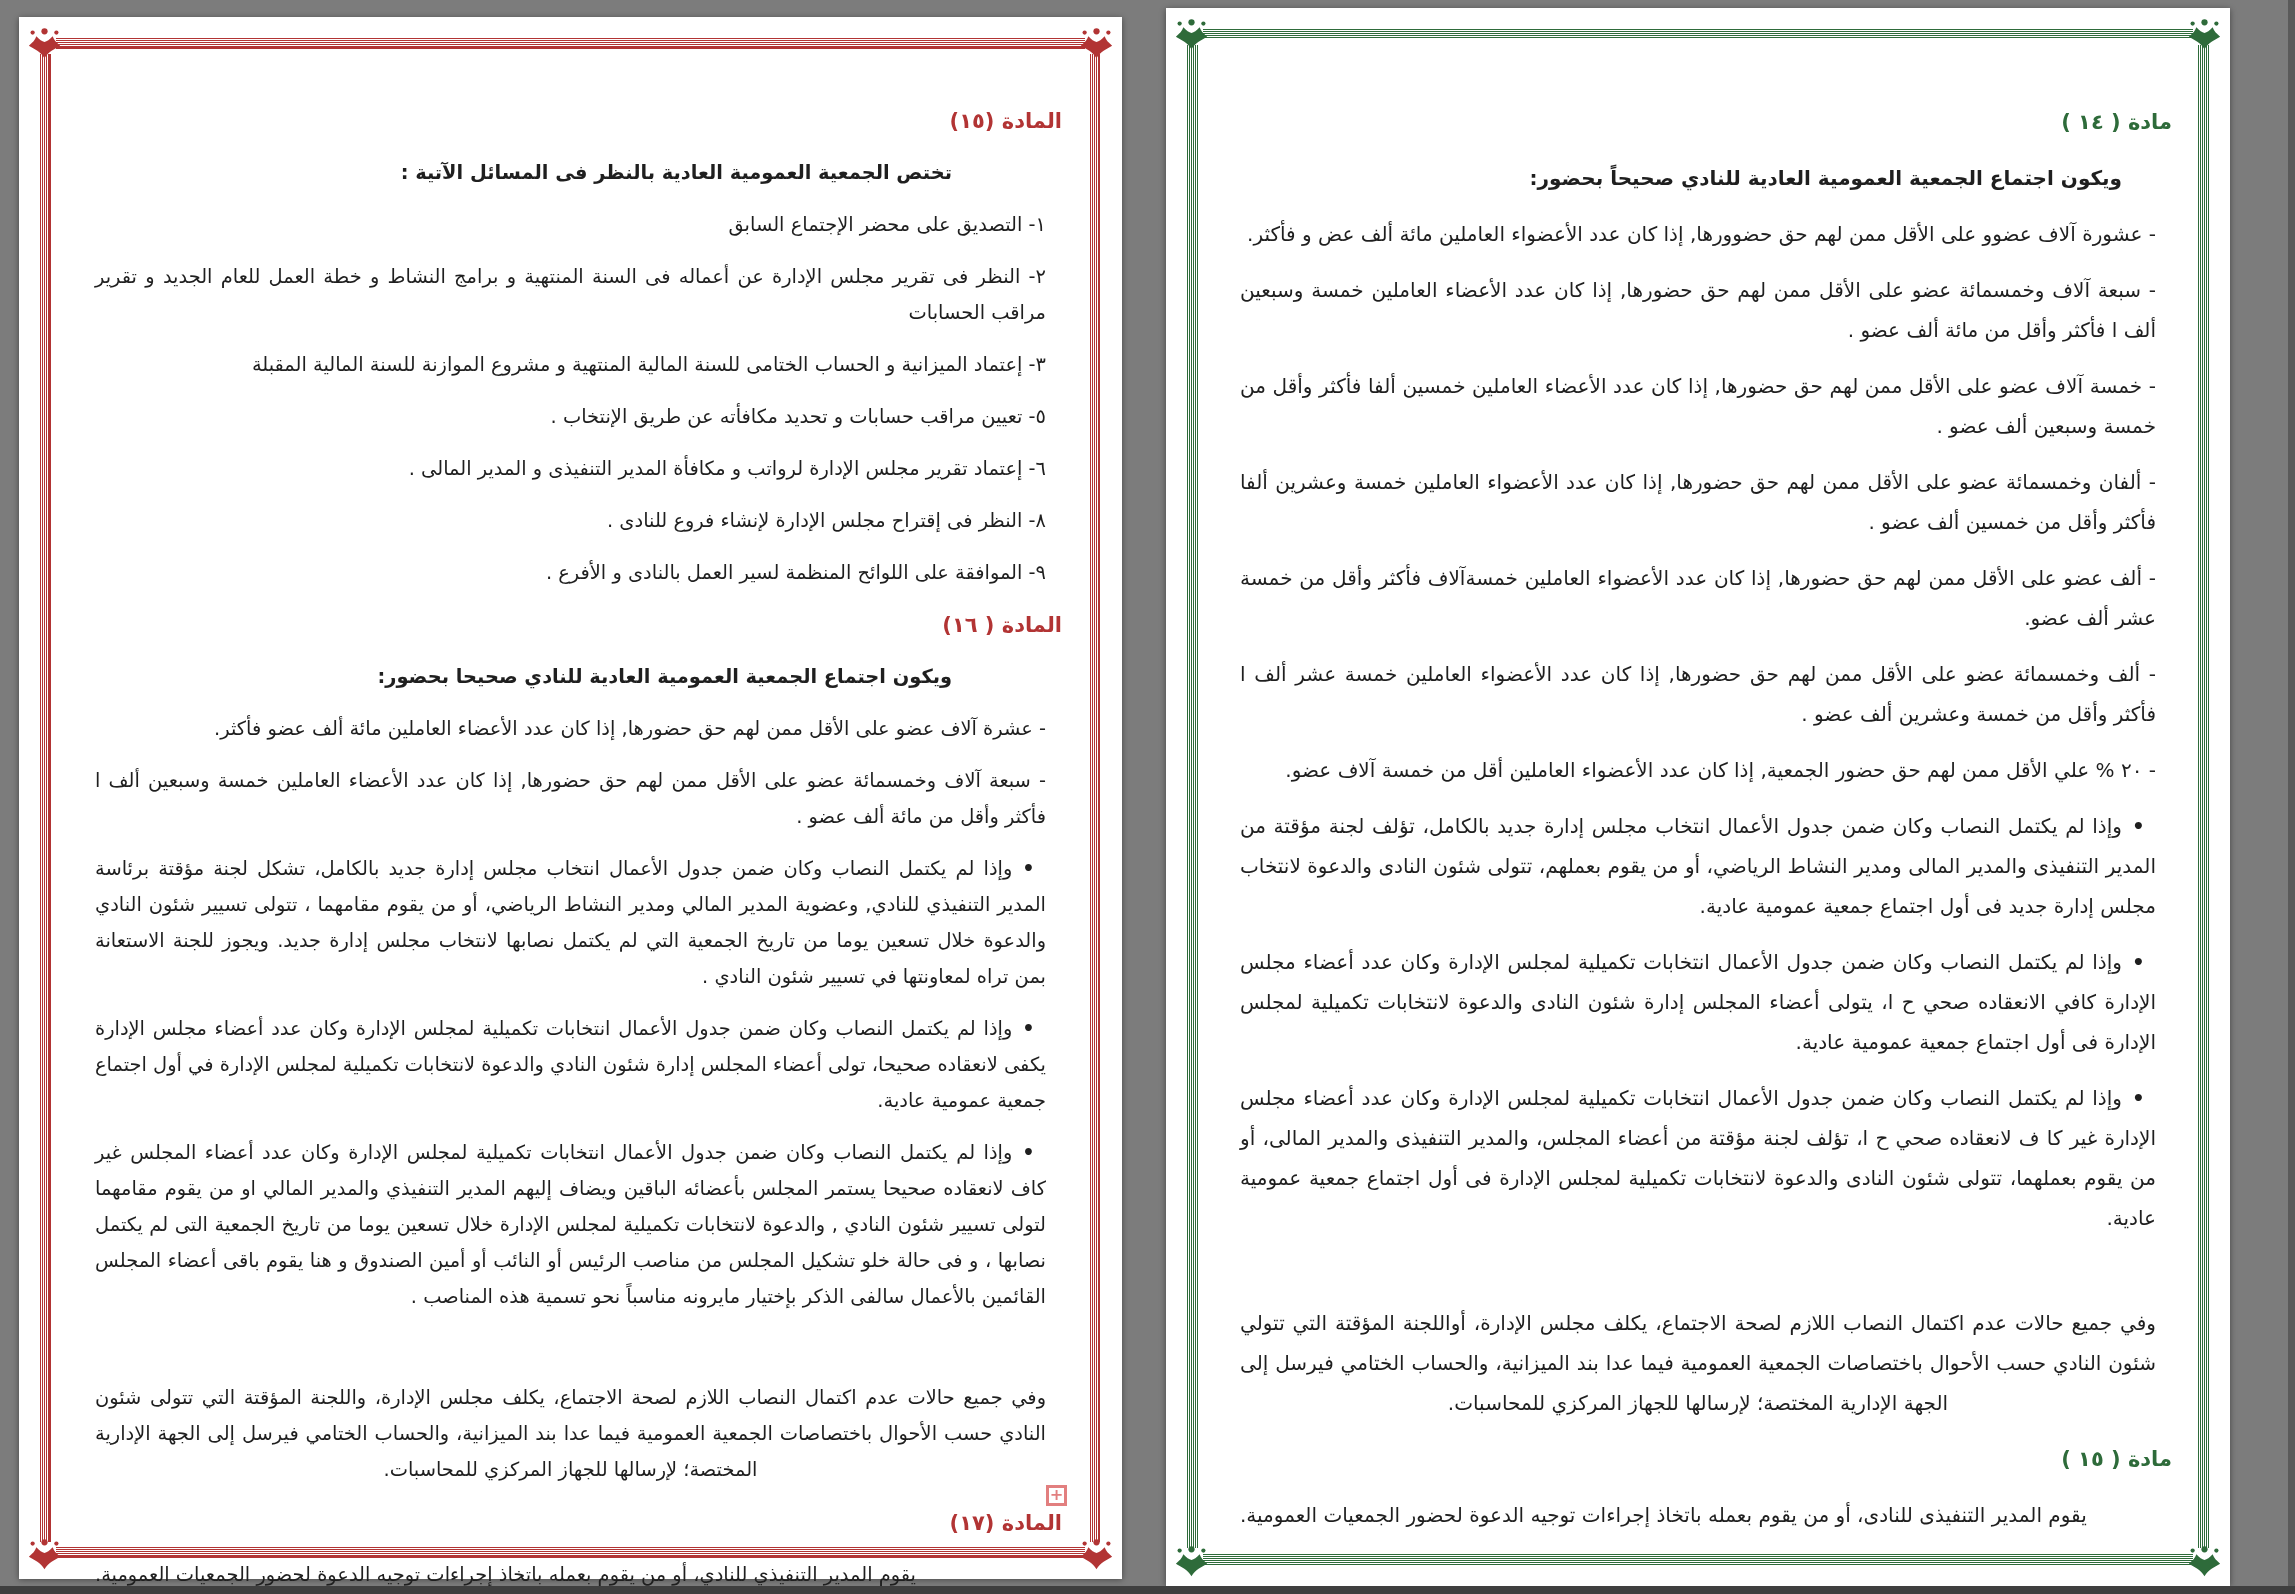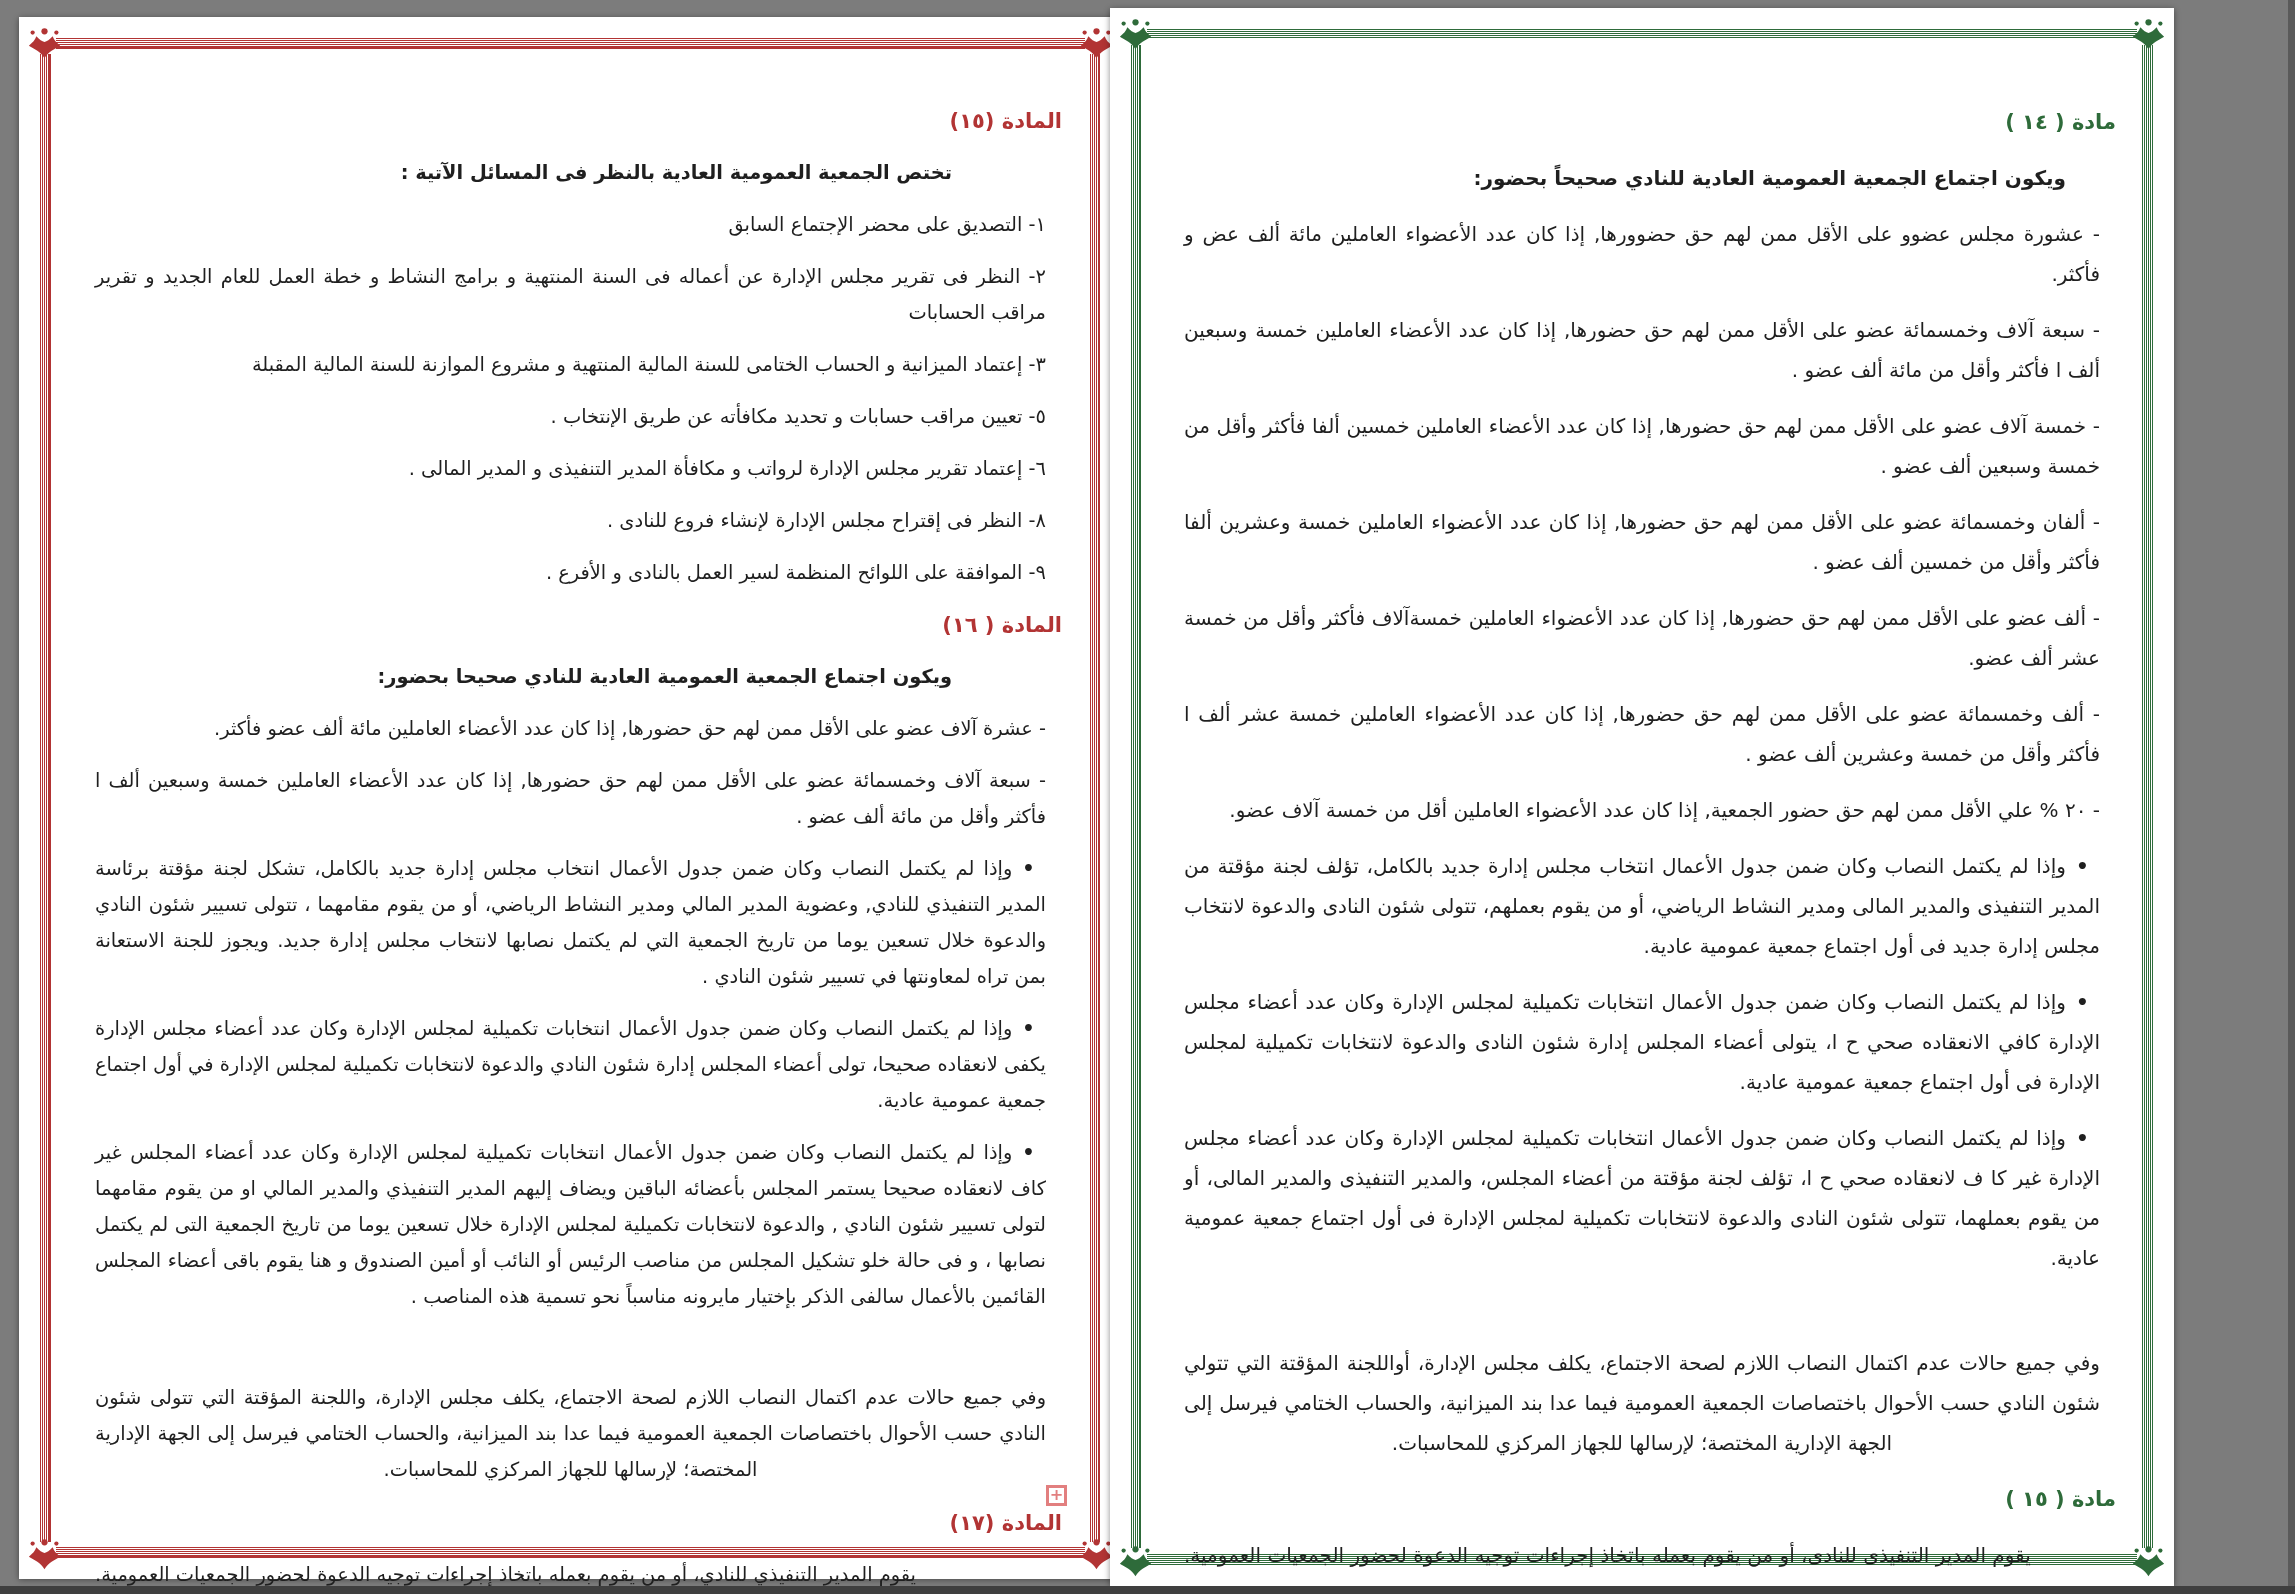--- a/index.html
+++ b/index.html
@@ -10,21 +10,21 @@
     color:#1f1f1f;
   }
   .chrome-right{position:absolute;top:0;right:0;bottom:0;width:7.5px;background:#5a5a5a;}
   .chrome-bottom{position:absolute;left:0;right:0;bottom:0;height:8.8px;background:#3f3f3f;}
 
   .page{
     position:absolute;background:#fff;
     box-shadow:0 1.3px 6.3px rgba(0,0,0,.45);
   }
   .page-left{left:19px;top:17px;width:1103px;height:1562px;--accent:#b23434;}
-  .page-right{left:1110px;top:7.5px;width:1064px;height:1578px;--accent:#2e6b3a;}
+  .page-right{left:1166px;top:7.5px;width:1064px;height:1578px;--accent:#2e6b3a;}
 
   
   .frame{position:absolute;inset:21px;pointer-events:none;}
   .edge{position:absolute;}
   .edge.h{left:16.3px;right:16.3px;height:10.6px;
     background:repeating-linear-gradient(to bottom,var(--accent) 0 1.1px,#ffffff 1.1px 2.1px);}
   .edge.v{top:16.3px;bottom:16.3px;width:10.6px;
     background:repeating-linear-gradient(to right,var(--accent) 0 1.1px,#ffffff 1.1px 2.1px);}
   .edge.top{top:0;} .edge.bottom{bottom:0;}
   .edge.left{left:0;} .edge.right{right:0;}
@@ -139,21 +139,21 @@
           <use href="#fleuron"></use>
         </svg></div>
     <div class="corner br"><svg viewBox="0 0 56 56">
           <use href="#fleuron"></use>
         </svg></div>
   </div>
 
   <div class="content" dir="rtl">
     <h2>مادة ( ١٤ )</h2>
     <p class="intro">ويكون اجتماع الجمعية العمومية العادية للنادي صحيحاً بحضور:</p>
-    <p class="item">- عشورة مجلس عضوو على الأقل ممن لهم حق حضوورها, إذا كان عدد الأعضواء العاملين مائة ألف عض و فأكثر.</p>
+    <p class="item">- عشورة آلاف عضوو على الأقل ممن لهم حق حضوورها, إذا كان عدد الأعضواء العاملين مائة ألف عض و فأكثر.</p>
     <p class="item">- سبعة آلاف وخمسمائة عضو على الأقل ممن لهم حق حضورها, إذا كان عدد الأعضاء العاملين خمسة وسبعين ألف ا فأكثر وأقل من مائة ألف عضو .</p>
     <p class="item">- خمسة آلاف عضو على الأقل ممن لهم حق حضورها, إذا كان عدد الأعضاء العاملين خمسين ألفا فأكثر وأقل من خمسة وسبعين ألف عضو .</p>
     <p class="item">- ألفان وخمسمائة عضو على الأقل ممن لهم حق حضورها, إذا كان عدد الأعضواء العاملين خمسة وعشرين ألفا فأكثر وأقل من خمسين ألف عضو .</p>
     <p class="item">- ألف عضو على الأقل ممن لهم حق حضورها, إذا كان عدد الأعضواء العاملين خمسةآلاف فأكثر وأقل من خمسة عشر ألف عضو.</p>
     <p class="item">- ألف وخمسمائة عضو على الأقل ممن لهم حق حضورها, إذا كان عدد الأعضواء العاملين خمسة عشر ألف ا فأكثر وأقل من خمسة وعشرين ألف عضو .</p>
     <p class="item">- ٢٠ % علي الأقل ممن لهم حق حضور الجمعية, إذا كان عدد الأعضواء العاملين أقل من خمسة آلاف عضو.</p>
     <p class="bullet"><span class="marker">•</span><span>وإذا لم يكتمل النصاب وكان ضمن جدول الأعمال انتخاب مجلس إدارة جديد بالكامل، تؤلف لجنة مؤقتة من المدير التنفيذى والمدير المالى ومدير النشاط الرياضي، أو من يقوم بعملهم، تتولى شئون النادى والدعوة لانتخاب مجلس إدارة جديد فى أول اجتماع جمعية عمومية عادية.</span></p>
     <p class="bullet"><span class="marker">•</span><span>وإذا لم يكتمل النصاب وكان ضمن جدول الأعمال انتخابات تكميلية لمجلس الإدارة وكان عدد أعضاء مجلس الإدارة كافي الانعقاده صحي ح ا، يتولى أعضاء المجلس إدارة شئون النادى والدعوة لانتخابات تكميلية لمجلس الإدارة فى أول اجتماع جمعية عمومية عادية.</span></p>
     <p class="bullet"><span class="marker">•</span><span>وإذا لم يكتمل النصاب وكان ضمن جدول الأعمال انتخابات تكميلية لمجلس الإدارة وكان عدد أعضاء مجلس الإدارة غير كا ف لانعقاده صحي ح ا، تؤلف لجنة مؤقتة من أعضاء المجلس، والمدير التنفيذى والمدير المالى، أو من يقوم بعملهما، تتولى شئون النادى والدعوة لانتخابات تكميلية لمجلس الإدارة فى أول اجتماع جمعية عمومية عادية.</span></p>
     <div class="spacer"></div>

